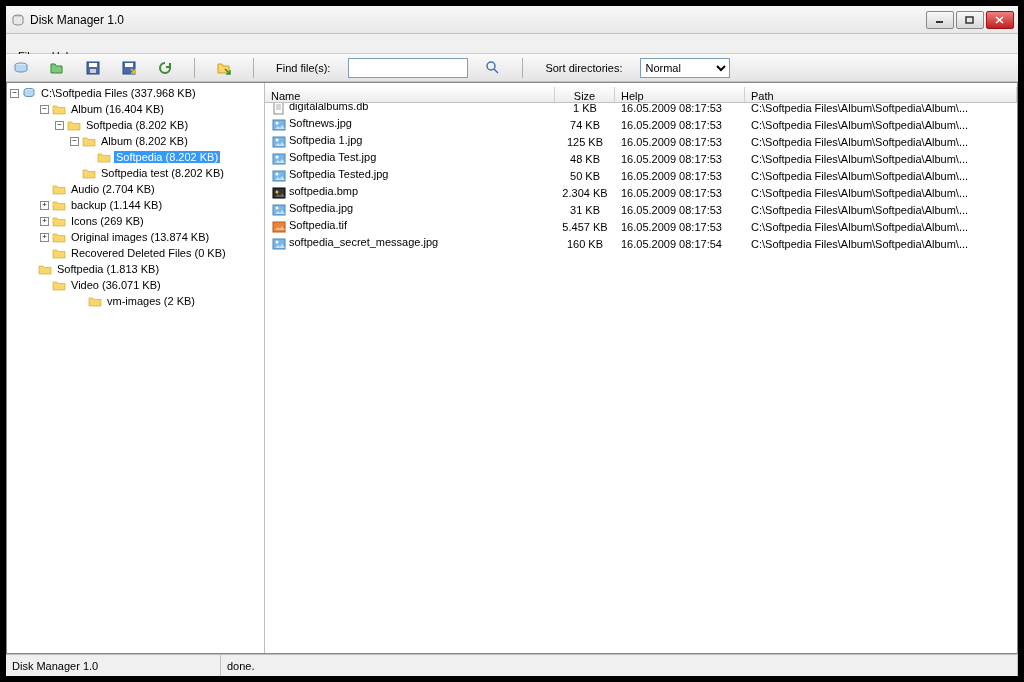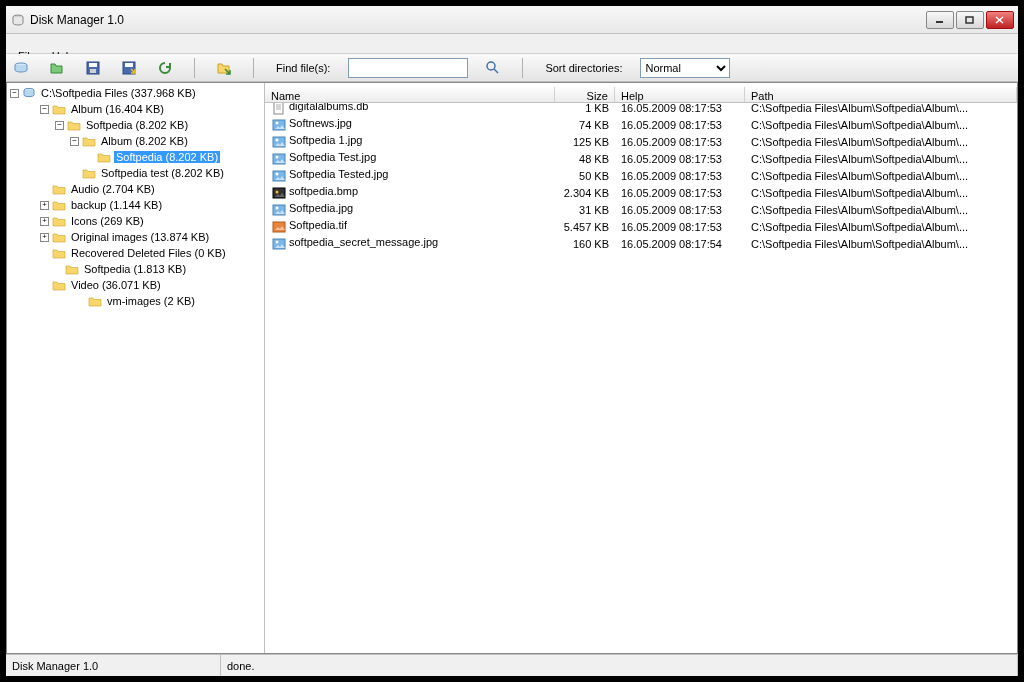--- a/index.html
+++ b/index.html
@@ -29,21 +29,21 @@
 .tree-label.selected { background: #3399ff; color: #fff; }
 .tree-icon { width: 14px; height: 12px; margin-right: 3px; display: inline-flex; align-items: center; justify-content: center; }
 .folder-svg { fill: #f9d66b; stroke: #c9a227; stroke-width: 0.6; }
 .listview { flex: 1; overflow: auto; position: relative; }
 .lvhead { display: flex; background: linear-gradient(to bottom, #fdfdfd, #ececec); border-bottom: 1px solid #c0c0c0; position: sticky; top: 4px; height: 16px; }
 .lvhead .col { border-right: 1px solid #d0d0d0; padding: 3px 6px; font-size: 11px; cursor: pointer; white-space: nowrap; overflow: hidden; }
 .lvrows { }
 .lvrow { display: flex; height: 17px; align-items: center; cursor: pointer; }
 .lvrow .cell { padding: 0 6px; white-space: nowrap; overflow: hidden; text-overflow: ellipsis; font-size: 11px; }
 .col-name { width: 290px; }
-.col-size { width: 60px; text-align: right; }
+.col-size { width: 60px; text-align: center; }
 .col-date { width: 130px; }
 .col-path { flex: 1; }
 .fileicon { width: 16px; height: 14px; display: inline-flex; align-items: center; justify-content: center; margin-right: 2px; vertical-align: middle; }
 .statusbar { height: 22px; border-top: 1px solid #c0c0c0; background: #f0f0f0; display: flex; align-items: center; font-size: 11px; }
 .statusbar .panel { border-right: 1px solid #c0c0c0; padding: 0 6px; height: 100%; display: flex; align-items: center; }
 svg { display: block; }
 </style>
 </head>
 <body>
 
@@ -232,21 +232,21 @@
           </div>
           <div class="tree-node" style="padding-left: 33px;">
             <span class="tree-tgl empty"></span>
             <span class="tree-icon">
               <svg width="14" height="12" viewBox="0 0 14 12">
                 <path class="folder-svg" d="M1 3h4l1 1.5h7V11H1z" fill="#f9d66b"></path>
               </svg>
             </span>
             <span class="tree-label">Recovered Deleted Files (0 KB)</span>
           </div>
-          <div class="tree-node" style="padding-left: 46px; text-align: right;">
+          <div class="tree-node" style="padding-left: 19px; text-align: right;">
             <span class="tree-tgl empty"></span>
             <span class="tree-icon">
               <svg width="14" height="12" viewBox="0 0 14 12">
                 <path class="folder-svg" d="M1 3h4l1 1.5h7V11H1z" fill="#f9d66b"></path>
               </svg>
             </span>
             <span class="tree-label">Softpedia (1.813 KB)</span>
           </div>
           <div class="tree-node" style="padding-left: 33px;">
             <span class="tree-tgl empty"></span>

